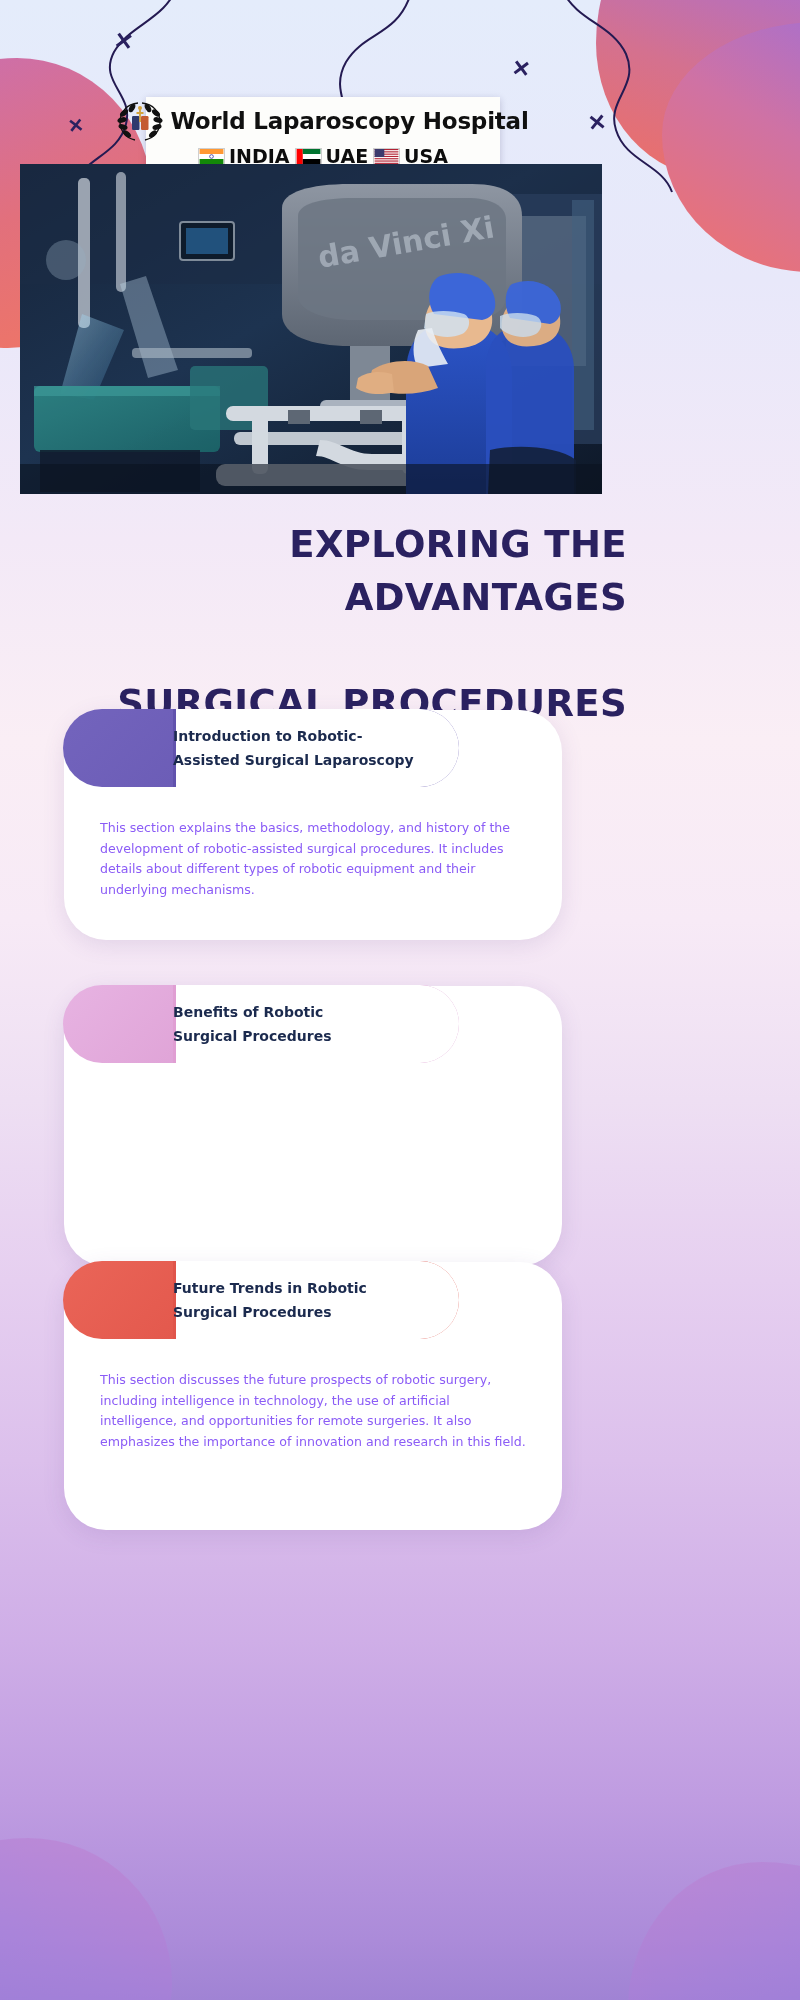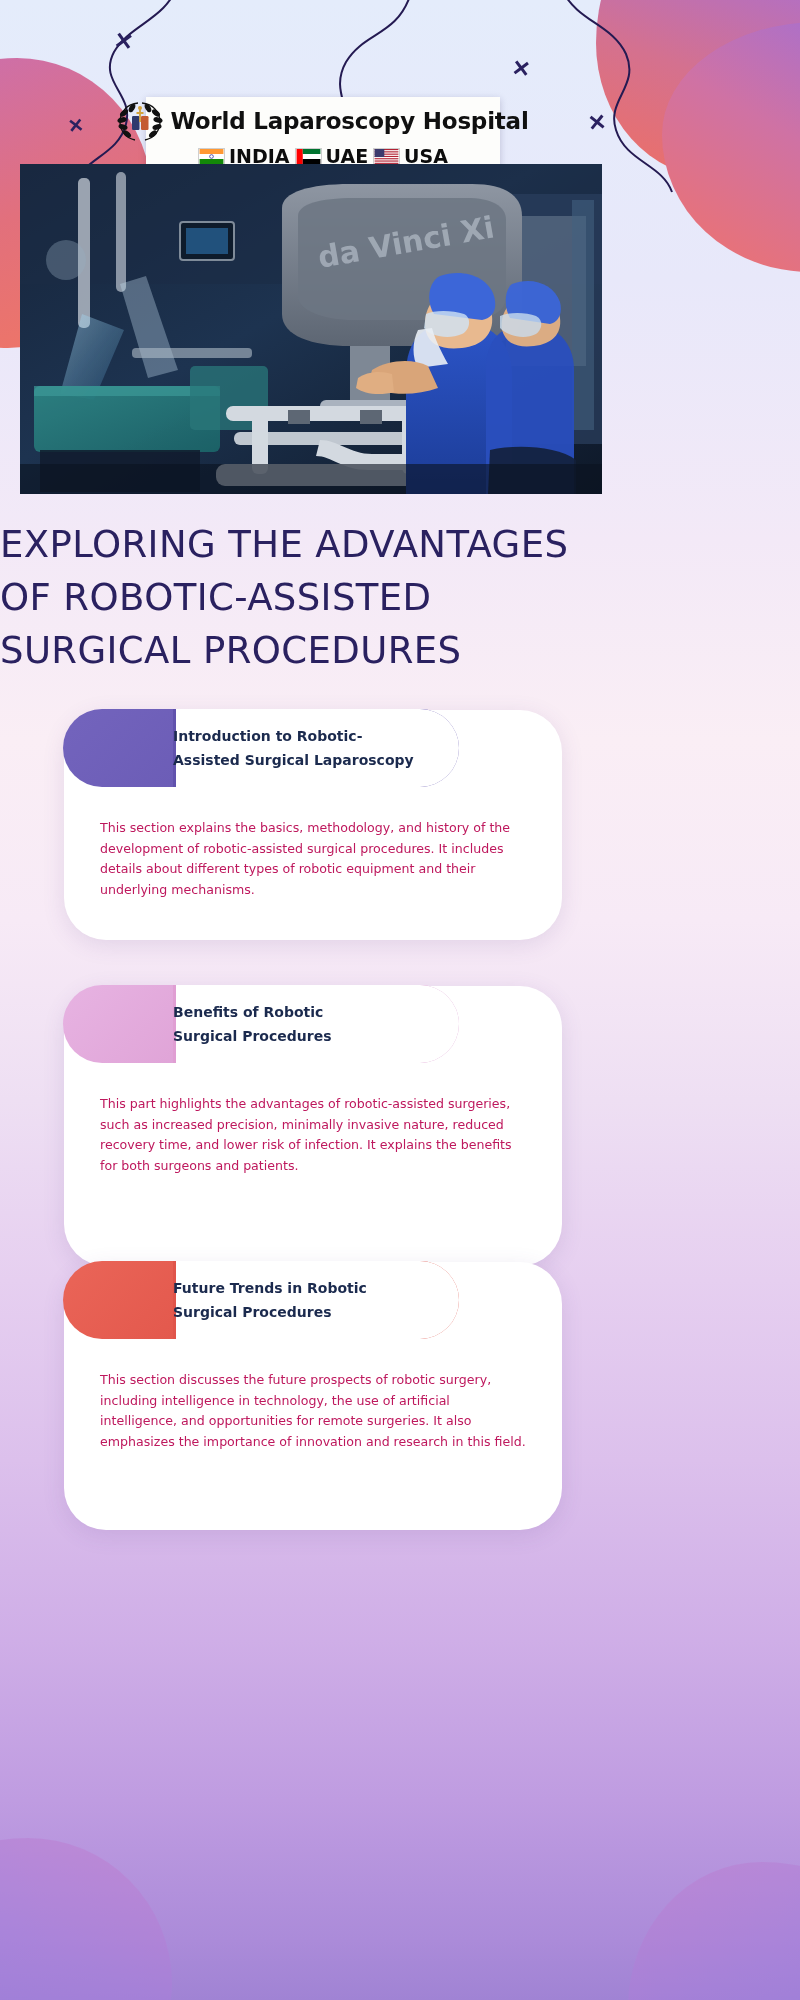--- a/index.html
+++ b/index.html
@@ -61,30 +61,30 @@
   .flagbox { display:flex; align-items:center; gap:4px; }
   .flag { width:27px; height:17px; flex:none; border:1px solid #cfcfcf; }
   .cc { font-family:"DejaVu Sans", sans-serif; font-weight:700; font-size:19px; color:#0d0d0d; }
 
   
   .hero { position:absolute; left:20px; top:164px; width:582px; height:330px;
           overflow:hidden; background:#0c1420; }
   .hero svg { display:block; width:100%; height:100%; }
 
   
-  .title { position:absolute; left:0; top:518px; width:627px; text-align:left;
-    font-family:"DejaVu Sans", sans-serif; font-weight:400; font-size:37px;
+  .title { position:absolute; left:0; top:518px; width:627px; text-align:right;
+    font-family:"DejaVu Sans", sans-serif; font-weight:700; font-size:37px;
     line-height:53px; letter-spacing:.4px; color:#2a2160; }
 
   
   .card { position:absolute; width:498px; left:64px; background:#fff;
           border-radius:42px; box-shadow:0 5px 22px rgba(90,60,140,.13); }
   .card-body { padding:0 36px 0 36px; position:absolute; left:0; top:108px; right:0;
     font-family:"DejaVu Sans", sans-serif; font-size:12.6px; line-height:20.5px;
-    color:#be185d; }
+    color:#8b5cf6; }
   .pill { position:absolute; left:-1px; top:-1px; width:396px; height:78px;
           border-radius:39px; display:flex; align-items:center;
           padding-left:110px; }
   .pill-inner { position:absolute; right:0; top:0; bottom:0; width:286px;
                 background:#fff; border-radius:0 39px 39px 0; }
   .pill-title { position:relative; z-index:3; font-family:"DejaVu Sans", sans-serif;
     font-weight:700; font-size:14px; line-height:24px; color:#1b2a4e; }
 
   .card1 { top:710px; height:230px; }
   .card2 { top:986px; height:280px; }
@@ -278,21 +278,21 @@
     </g>
 
     <path d="M470 286 C496 280 538 282 556 296 L556 330 L468 330 Z" fill="#13203a" opacity=".9"></path>
 
     <rect x="0" y="300" width="582" height="30" fill="#0a1320" opacity=".6"></rect>
   </svg>
 </div>
 
 <h1 class="title">
   <span>EXPLORING THE ADVANTAGES</span><br>
-  <span>OF ROBOTIC-ASSISTED</span><br>
+  <br>
   <span>SURGICAL PROCEDURES</span>
 </h1>
 
 <div class="card card1">
   <div class="pill" style="background:linear-gradient(135deg,#7364bd 0%,#6152ad 100%)">
     <div class="pill-inner" style="box-shadow:inset 3px 0 0 #6152ad"></div>
     <div class="pill-title">
       <span>Introduction to Robotic-</span><br>
       <span>Assisted Surgical Laparoscopy</span>
     </div>
@@ -301,21 +301,20 @@
 </div>
 
 <div class="card card2">
   <div class="pill" style="background:linear-gradient(135deg,#e7b3e2 0%,#d58ec8 100%)">
     <div class="pill-inner" style="box-shadow:inset 3px 0 0 #e09ed3"></div>
     <div class="pill-title">
       <span>Benefits of Robotic</span><br>
       <span>Surgical Procedures</span>
     </div>
   </div>
-  <div class="card-body">This part highlights the advantages of robotic-assisted surgeries, such as increased precision, minimally invasive nature, reduced recovery time, and lower risk of infection. It explains the benefits for both surgeons and patients.</div>
 </div>
 
 <div class="card card3">
   <div class="pill" style="background:linear-gradient(135deg,#ea6558 0%,#d9463c 100%)">
     <div class="pill-inner" style="box-shadow:inset 3px 0 0 #e0544a"></div>
     <div class="pill-title">
       <span>Future Trends in Robotic</span><br>
       <span>Surgical Procedures</span>
     </div>
   </div>

